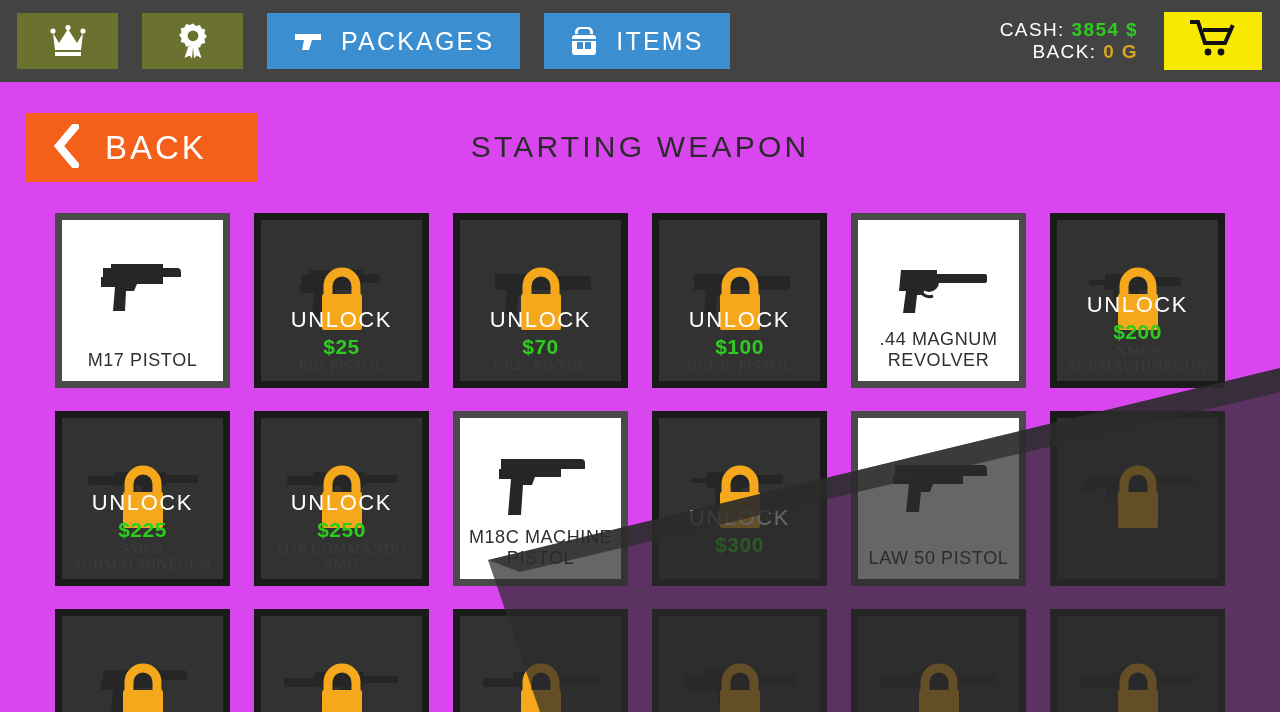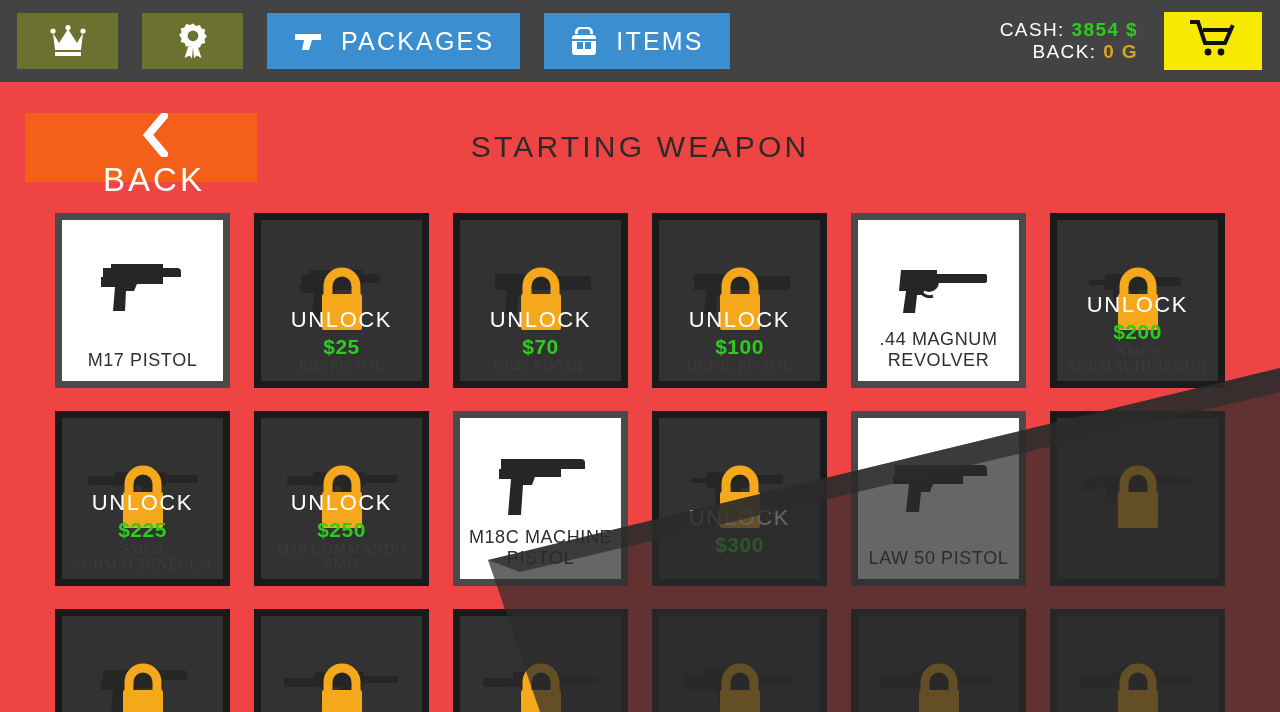--- a/index.html
+++ b/index.html
@@ -2,21 +2,21 @@
 <html><head>
 <meta charset="utf-8">
 <style>
   * { box-sizing: border-box; margin: 0; padding: 0; }
   html, body {
     width: 1280px; height: 712px;
     overflow: hidden;
     background: #ffffff;
     font-family: "Liberation Sans", sans-serif;
   }
-  #app { position: relative; width: 1280px; height: 712px; background: #ef4444; }
+  #app { position: relative; width: 1280px; height: 712px; background: #d946ef; }
 
   
   .topbar {
     position: absolute; left: 0; top: 0; width: 1280px; height: 82px;
     background: #434343;
     display: flex; align-items: center;
   }
   .tb-btn {
     height: 56px; display: flex; align-items: center; justify-content: center;
     color: #ffffff; cursor: pointer; flex: none;
@@ -42,21 +42,21 @@
   .cur-line .val-cash { color: #2ecc1f; font-weight: 700; }
   .cur-line .val-gold { color: #d8a521; font-weight: 700; }
   .cart-btn {
     width: 98px; height: 58px; background: #f7ea00; margin-right: 18px;
     display: flex; align-items: center; justify-content: center; cursor: pointer; flex: none;
   }
 
   
   .back-btn {
     position: absolute; left: 25px; top: 113px; width: 232px; height: 69px;
-    background: #f4601a; display: flex; align-items: center; cursor: pointer; flex-direction: column;
+    background: #f4601a; display: flex; align-items: center; cursor: pointer;
   }
   .back-chev { margin-left: 28px; display: block; }
   .back-label {
     margin-left: 26px; color: #ffffff; font-size: 33px;
     letter-spacing: 3px;
   }
   .page-title {
     position: absolute; left: 0; top: 130px; width: 1280px;
     text-align: center; color: #2b2b2b;
     font-size: 30px; letter-spacing: 3.2px; font-weight: 400;

